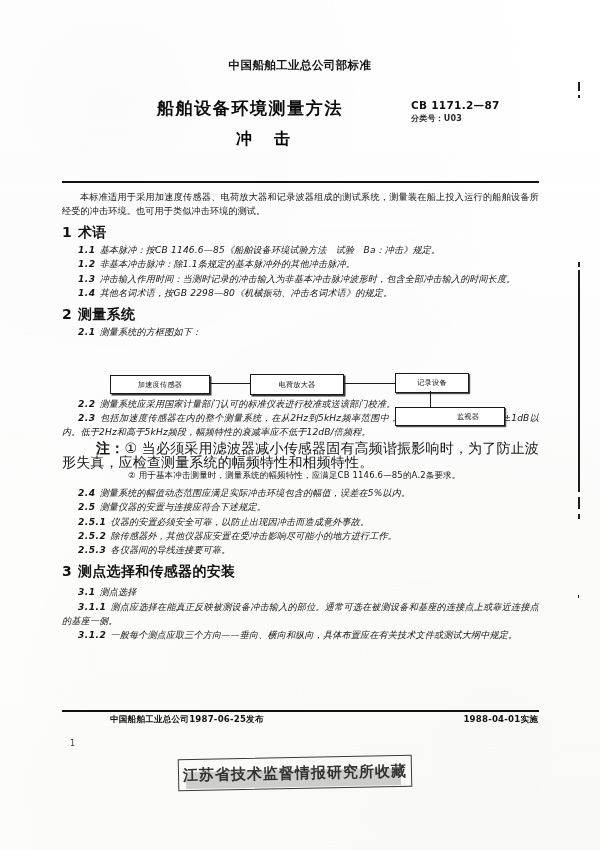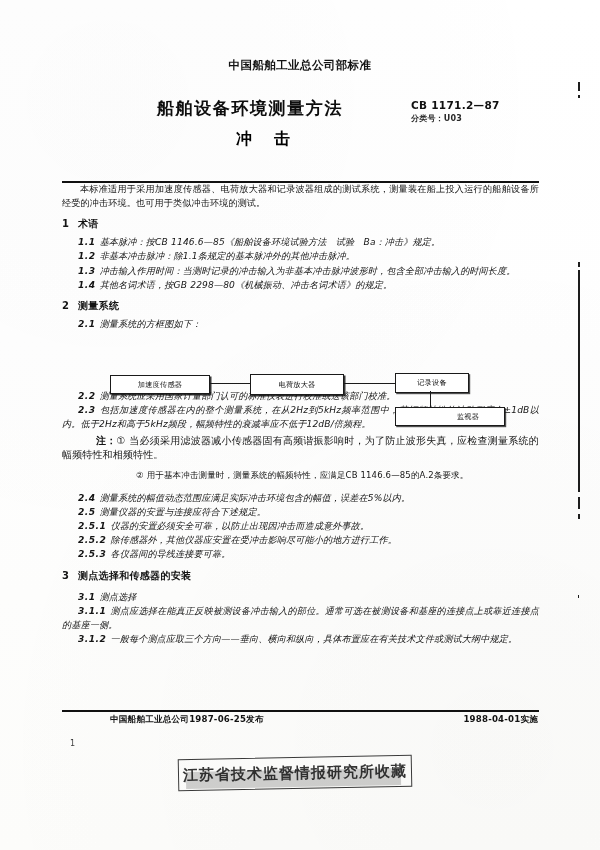--- a/index.html
+++ b/index.html
@@ -113,40 +113,40 @@
     top: 710px;
     width: 477px;
     height: 2px;
     background: #111;
   }
 
   
   .body-area {
     position: absolute;
     left: 62px;
-    top: 182px;
+    top: 190px;
     width: 477px;
     color: #141414;
     font-size: 9.1px;
     line-height: 14.2px;
     letter-spacing: 0.15px;
   }
   p.para {
     margin: 0;
     text-align: justify;
     text-justify: inter-character;
   }
   p.indent2 { text-indent: 18px; }
   p.gap-s { margin-top: 3.5px; }
   p.gap-m { margin-top: 7px; }
 
   .sec-h {
     margin: 0;
     font-weight: bold;
-    font-size: 10px;
+    font-size: 14px;
     letter-spacing: 0.3px;
   }
   .sec-num { display: inline-block; min-width: 16px; }
 
   .item {
     margin: 0;
     text-indent: 16px;
     text-align: justify;
     text-justify: inter-character;
     font-style: italic;
@@ -154,27 +154,27 @@
   .item .n {
     font-weight: bold;
     letter-spacing: 0.5px;
     margin-right: 4px;
   }
 
   .note-block { margin-top: 3px; }
   .note-row {
     margin: 0;
     text-indent: 34px;
-    font-size: 10px;
+    font-size: 14px;
     line-height: 13.4px;
     text-align: justify;
     text-justify: inter-character;
   }
   .note-row2 {
-    margin: 8px;
+    margin: 0;
     padding-left: 66px;
     font-size: 8.5px;
     line-height: 13.4px;
     text-indent: 0;
     text-align: justify;
   }
   .note-lbl { font-weight: bold; }
 
   
   .diagram {

